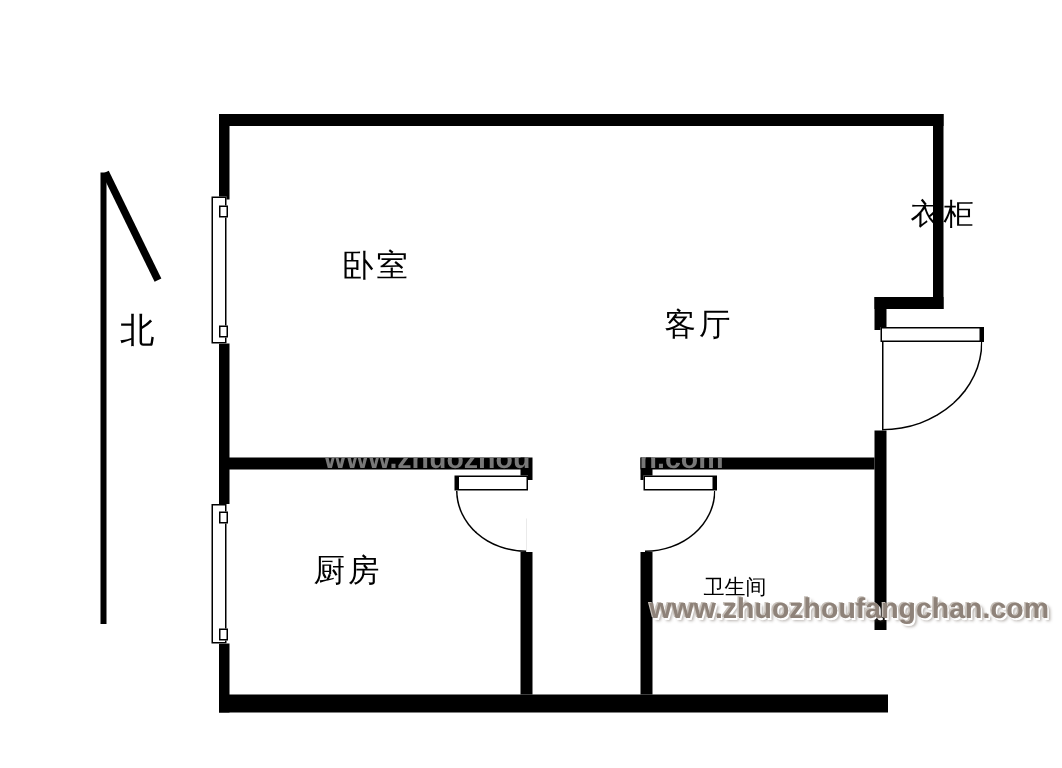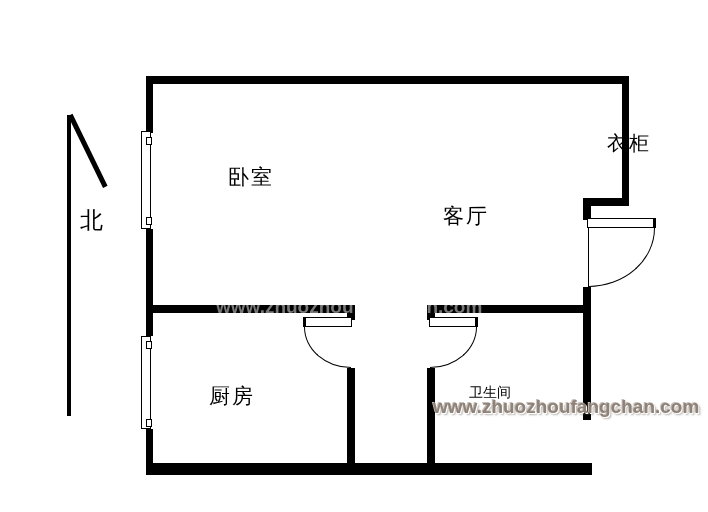--- a/index.html
+++ b/index.html
@@ -123,19 +123,19 @@
   <div class="door-leaf" style="left:587px;top:218px;width:69px;height:10px;border-right-width:3px;"></div>
   <div class="arc arc-br" style="left:588px;top:228px;width:67px;height:59px;border-left:1px solid #000;"></div>
 
   <div class="north-shaft" style="left:67px;top:115px;width:4px;height:301px;"></div>
   <div class="north-diag" style="left:68px;top:116px;width:5px;height:80px;"></div>
   <div class="north-label" style="left:80px;top:209px;">北</div>
 
   <div class="room-label" style="left:228px;top:167px;text-align:right;">卧室</div>
   <div class="room-label" style="left:443px;top:176px;margin-top:30px;">客厅</div>
   <div class="room-label" style="left:560px;top:133px;font-size:20px;margin-left:47px;">衣柜</div>
-  <div class="room-label" style="left:209px;top:386px;">厨房</div>
+  <div class="room-label" style="left:209px;top:370px;">厨房</div>
   <div class="room-label" style="left:469px;top:386px;font-size:14px;letter-spacing:0;">卫生间</div>
 
   <div class="wm-faint">www.zhuozhoufangchan.com</div>
   <div class="wm wm-url">www.zhuozhoufangchan.com</div>
 
 </div>
 
 </body></html>

